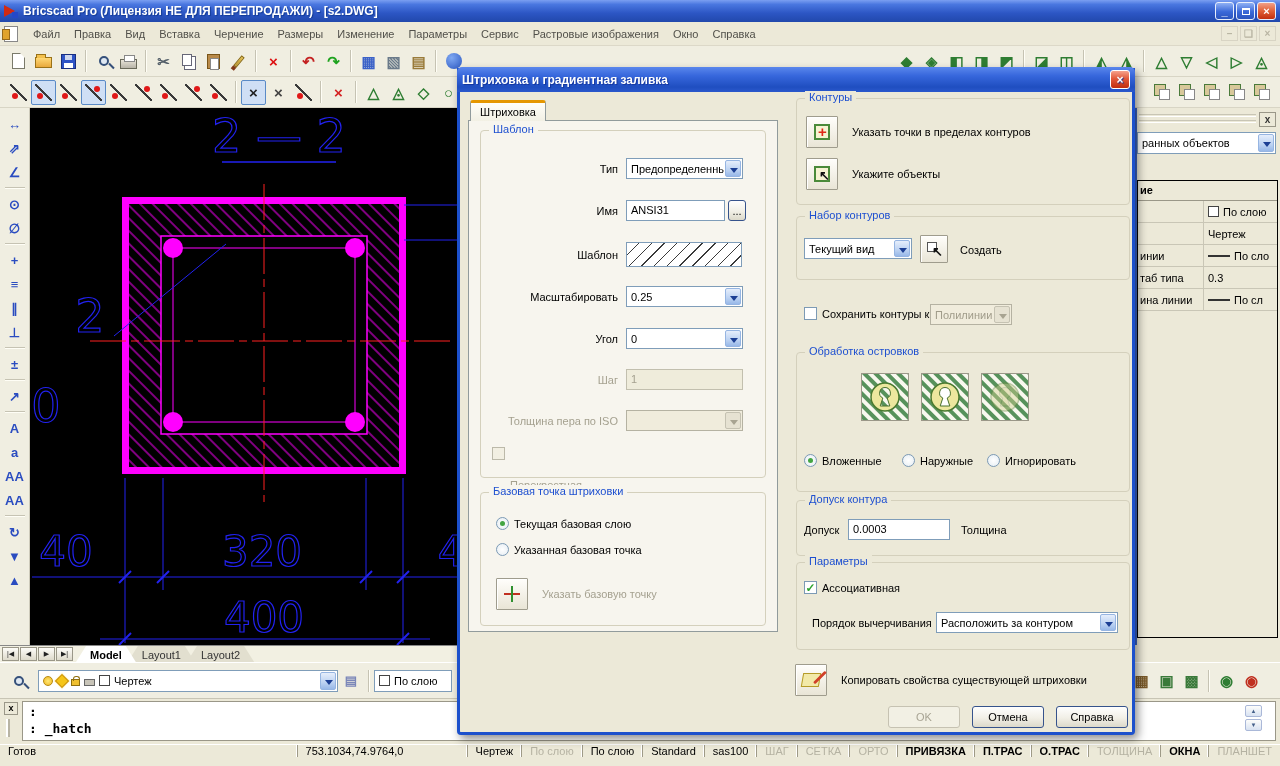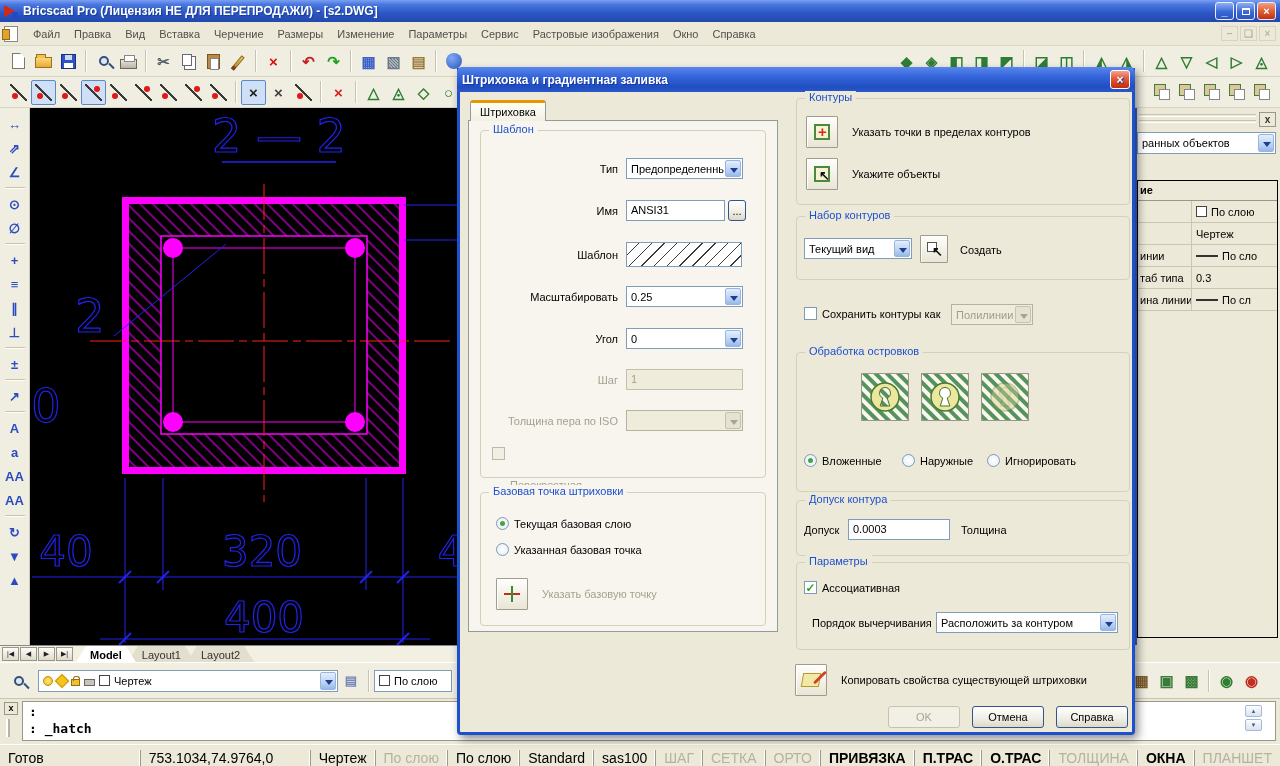--- a/index.html
+++ b/index.html
@@ -79,21 +79,21 @@
 
 
 .props { position:absolute; left:1135px; top:108px; width:145px; height:537px; background:#ece9d8; border-left:2px solid #3a63c8; }
 .props .groove { position:absolute; left:2px; right:24px; top:6px; height:3px; border-top:1px solid #c8c5b5; border-bottom:1px solid #fff; }
 .props .groove2 { top:12px; }
 .props .xbtn { position:absolute; right:4px; top:4px; width:17px; height:15px; border:1px solid #9a9788; background:#ece9d8; font-weight:bold; font-size:10px; text-align:center; line-height:13px; color:#333; }
 .props .combo { position:absolute; left:0px; top:24px; width:139px; }
 .ptable { position:absolute; left:0px; top:72px; width:141px; height:458px; border:1px solid #000; background:#ece9d8; }
 .ptable .hdr { height:20px; font-weight:bold; padding:3px 2px 0 2px; border-bottom:1px solid #9a9788; }
 .prow { display:flex; height:22px; border-bottom:1px solid #c9c6b6; align-items:center; }
-.prow .pl { width:54px; padding-left:2px; overflow:hidden; white-space:nowrap; border-right:1px solid #c9c6b6; align-self:stretch; display:flex; align-items:center; }
+.prow .pl { width:66px; padding-left:2px; overflow:hidden; white-space:nowrap; border-right:1px solid #c9c6b6; align-self:stretch; display:flex; align-items:center; }
 .prow .pv { flex:1; padding-left:4px; display:flex; align-items:center; gap:4px; overflow:hidden; white-space:nowrap; }
 .swatchbox { width:11px; height:11px; background:#fff; border:1px solid #444; flex:0 0 auto; }
 .linesample { width:22px; height:0; border-top:2px solid #333; flex:0 0 auto; }
 
 
 .tabsrow { position:absolute; left:0; top:645px; width:1135px; height:17px; background:#f2f0e2; display:flex; align-items:flex-end; border-top:1px solid #888; }
 .tabarrows { display:flex; margin:0 2px 1px 2px; }
 .tabarrow { width:17px; height:14px; border:1px solid #9a9788; background:linear-gradient(#fdfcf8,#dedacb); margin-right:1px;
   font-size:7px; display:flex; align-items:center; justify-content:center; color:#222; }
 .ltab { height:16px; padding:1px 14px 0 14px; clip-path:polygon(10px 0,calc(100% - 10px) 0,100% 100%,0 100%);
@@ -124,21 +124,21 @@
 .cmdx { position:absolute; left:4px; top:3px; width:14px; height:13px; border:1px solid #9a9788; background:#ece9d8; font-size:9px; font-weight:bold; text-align:center; line-height:11px; }
 .cmdgrip { position:absolute; left:6px; top:20px; width:3px; height:18px; border-left:2px solid #fff; border-right:2px solid #b8b4a4; }
 .cmdtext { position:absolute; left:22px; top:2px; right:4px; bottom:3px; background:#fff; border:1px solid #9a9788;
   font-family:"DejaVu Sans Mono", monospace; font-size:13px; font-weight:bold; padding:2px 6px; color:#000; }
 .cmdline { height:17px; white-space:pre; }
 .cmdscroll { position:absolute; right:18px; top:6px; width:17px; }
 .cmdscroll .sb { width:17px; height:12px; border:1px solid #aab8d8; background:linear-gradient(#fdfdfb,#d8e2f2); font-size:6px; color:#44608a; display:flex; align-items:center; justify-content:center; margin-bottom:2px; border-radius:2px; }
 
 
 .statusbar { position:absolute; left:0; top:744px; width:1280px; height:22px; background:#ece9d8; border-top:1px solid #fff;
-  display:flex; align-items:flex-end; font-size:14px; }
+  display:flex; align-items:flex-start; font-size:11px; }
 .stseg { display:flex; align-items:center; padding:0 8px; border-left:1px solid #9e9a87; box-shadow:-1px 0 0 #fff; white-space:nowrap; }
 .stseg.first { border-left:none; box-shadow:none; }
 .stseg.dim { color:#b5b2a2; }
 .stseg.grow { flex:1; }
 .stseg.bold { font-weight:bold; }
 
 
 .dlg { position:absolute; left:457px; top:68px; width:678px; height:667px; z-index:50;
   border:3px solid #1c50cc; border-top:none; border-radius:0 0 4px 4px; background:#ece9d8; box-shadow:3px 4px 10px rgba(0,0,0,.45); }
 .dlgtitle { position:absolute; left:-3px; right:-3px; top:-1px; height:25px; border-radius:5px 5px 0 0;
@@ -742,21 +742,21 @@
     </div>
     <div class="ibtn small" style="left:460px;top:167px;">
       <div class="iccur">
           <span class="cur">↖</span>
         </div>
     </div>
     <div class="lbl" style="left:500px;top:176px;">Создать</div>
 
     <div class="chk" style="left:344px;top:239px;"></div>
     <div class="lbl" style="left:362px;top:240px;">Сохранить контуры как</div>
-    <div class="combo abs dis" style="left:491px;top:236px;width:82px;text-align:right;">
+    <div class="combo abs dis" style="left:470px;top:236px;width:82px;text-align:right;">
       <span>Полилинии</span>
         <span class="arr"></span>
     </div>
 
     <div class="grp" style="left:336px;top:284px;width:334px;height:140px;">
       <span class="cap">Обработка островков</span>
     </div>
     <div class="island" style="left:401px;top:305px;">
       <svg width="46" height="46" viewBox="0 0 46 46">
         <defs>

